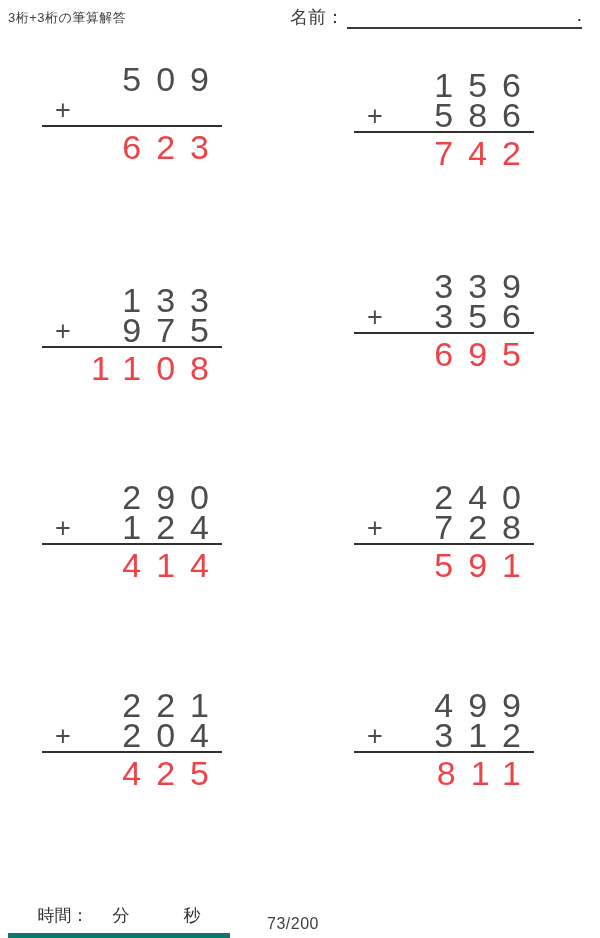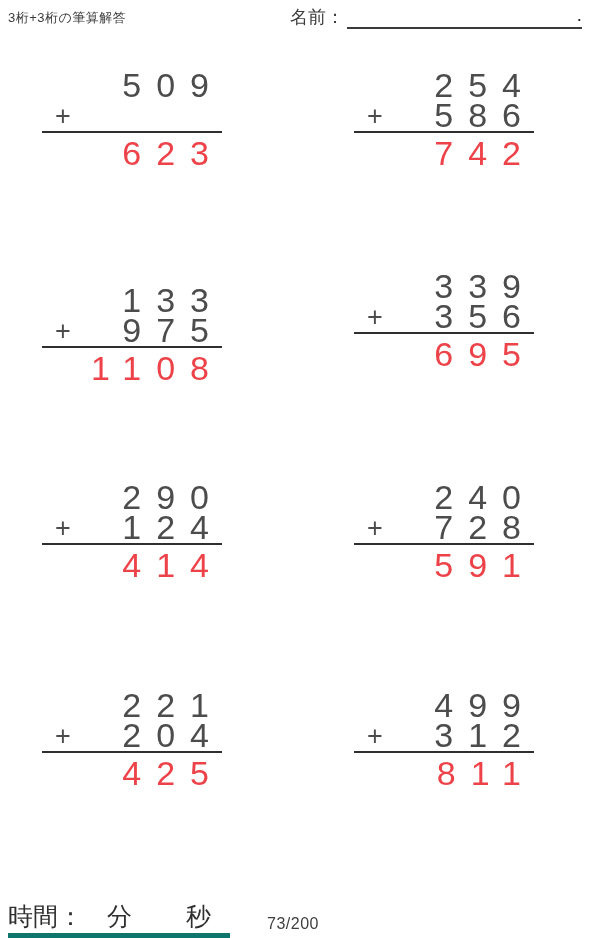--- a/index.html
+++ b/index.html
@@ -19,21 +19,21 @@
   .name-area { position:absolute; left:290px; top:5px; display:flex; align-items:flex-end;justify-content:flex-end; }
   .name-label { font-size:18px; color:var(--ink,#3c3c3c); padding-right:3px; }
   .name-line {
     width:235px; height:22px; line-height:20px;
     border-bottom:2px solid #3a3a3a;
     text-align:right; font-size:13px; font-weight:bold; color:#222; padding-right:1px;
   }
 
   
   .problem { position:absolute; width:180px; height:100px; }
-  .pos-0 { left:42px;  top:69px;text-decoration:underline;  }
+  .pos-0 { left:42px;  top:63px;text-decoration:underline;  }
   .pos-1 { left:354px; top:69px;  }
   .pos-2 { left:42px;  top:284px; }
   .pos-3 { left:354px; top:270px; }
   .pos-4 { left:42px;  top:481px; }
   .pos-5 { left:354px; top:481px; }
   .pos-6 { left:42px;  top:689px; }
   .pos-7 { left:354px; top:689px; }
 
   .prow {
     position:absolute; left:0; right:0; height:32px; line-height:32px;
@@ -50,21 +50,21 @@
   .plus {
     position:absolute; left:13px; top:32px; height:32px; line-height:30px;
     font-size:27px; color:var(--digit-gray,#4c4c4c);
   }
   .rule { position:absolute; top:62px; left:0; width:180px; border-top:2px solid #2f2f2f; }
 
   
   .time-footer {
     position:absolute; left:8px; top:901px; width:222px;
     border-bottom:6px solid #0f766e; padding-bottom:2px;
-    font-size:25px; line-height:30px; color:#2f2f2f; white-space:nowrap;
+    font-size:17px; line-height:30px; color:#2f2f2f; white-space:nowrap;text-align:center;
   }
   .min-label { margin-left:24px; }
   .sec-label { margin-left:54px; }
   .page-number { position:absolute; left:267px; top:915px; font-size:16px; color:#3f3f3f; letter-spacing:0.5px; }
   .copyright   { position:absolute; left:334px; top:919px; font-size:12.5px; color:#3f3f3f; }
 </style>
 </head>
 <body>
 
 <div class="page">
@@ -77,21 +77,21 @@
   </div>
 
   <div class="problem pos-0">
     <div class="prow row-top"><span class="digits">509</span></div>
     <span class="plus">+</span>
     <div class="rule"></div>
     <div class="prow row-ans"><span class="digits">623</span></div>
   </div>
 
   <div class="problem pos-1">
-    <div class="prow row-top"><span class="digits">254</span></div>
+    <div class="prow row-top"><span class="digits">156</span></div>
     <span class="plus">+</span>
     <div class="prow row-bottom"><span class="digits">586</span></div>
     <div class="rule"></div>
     <div class="prow row-ans"><span class="digits">742</span></div>
   </div>
 
   <div class="problem pos-2">
     <div class="prow row-top"><span class="digits">133</span></div>
     <span class="plus">+</span>
     <div class="prow row-bottom"><span class="digits">975</span></div>

